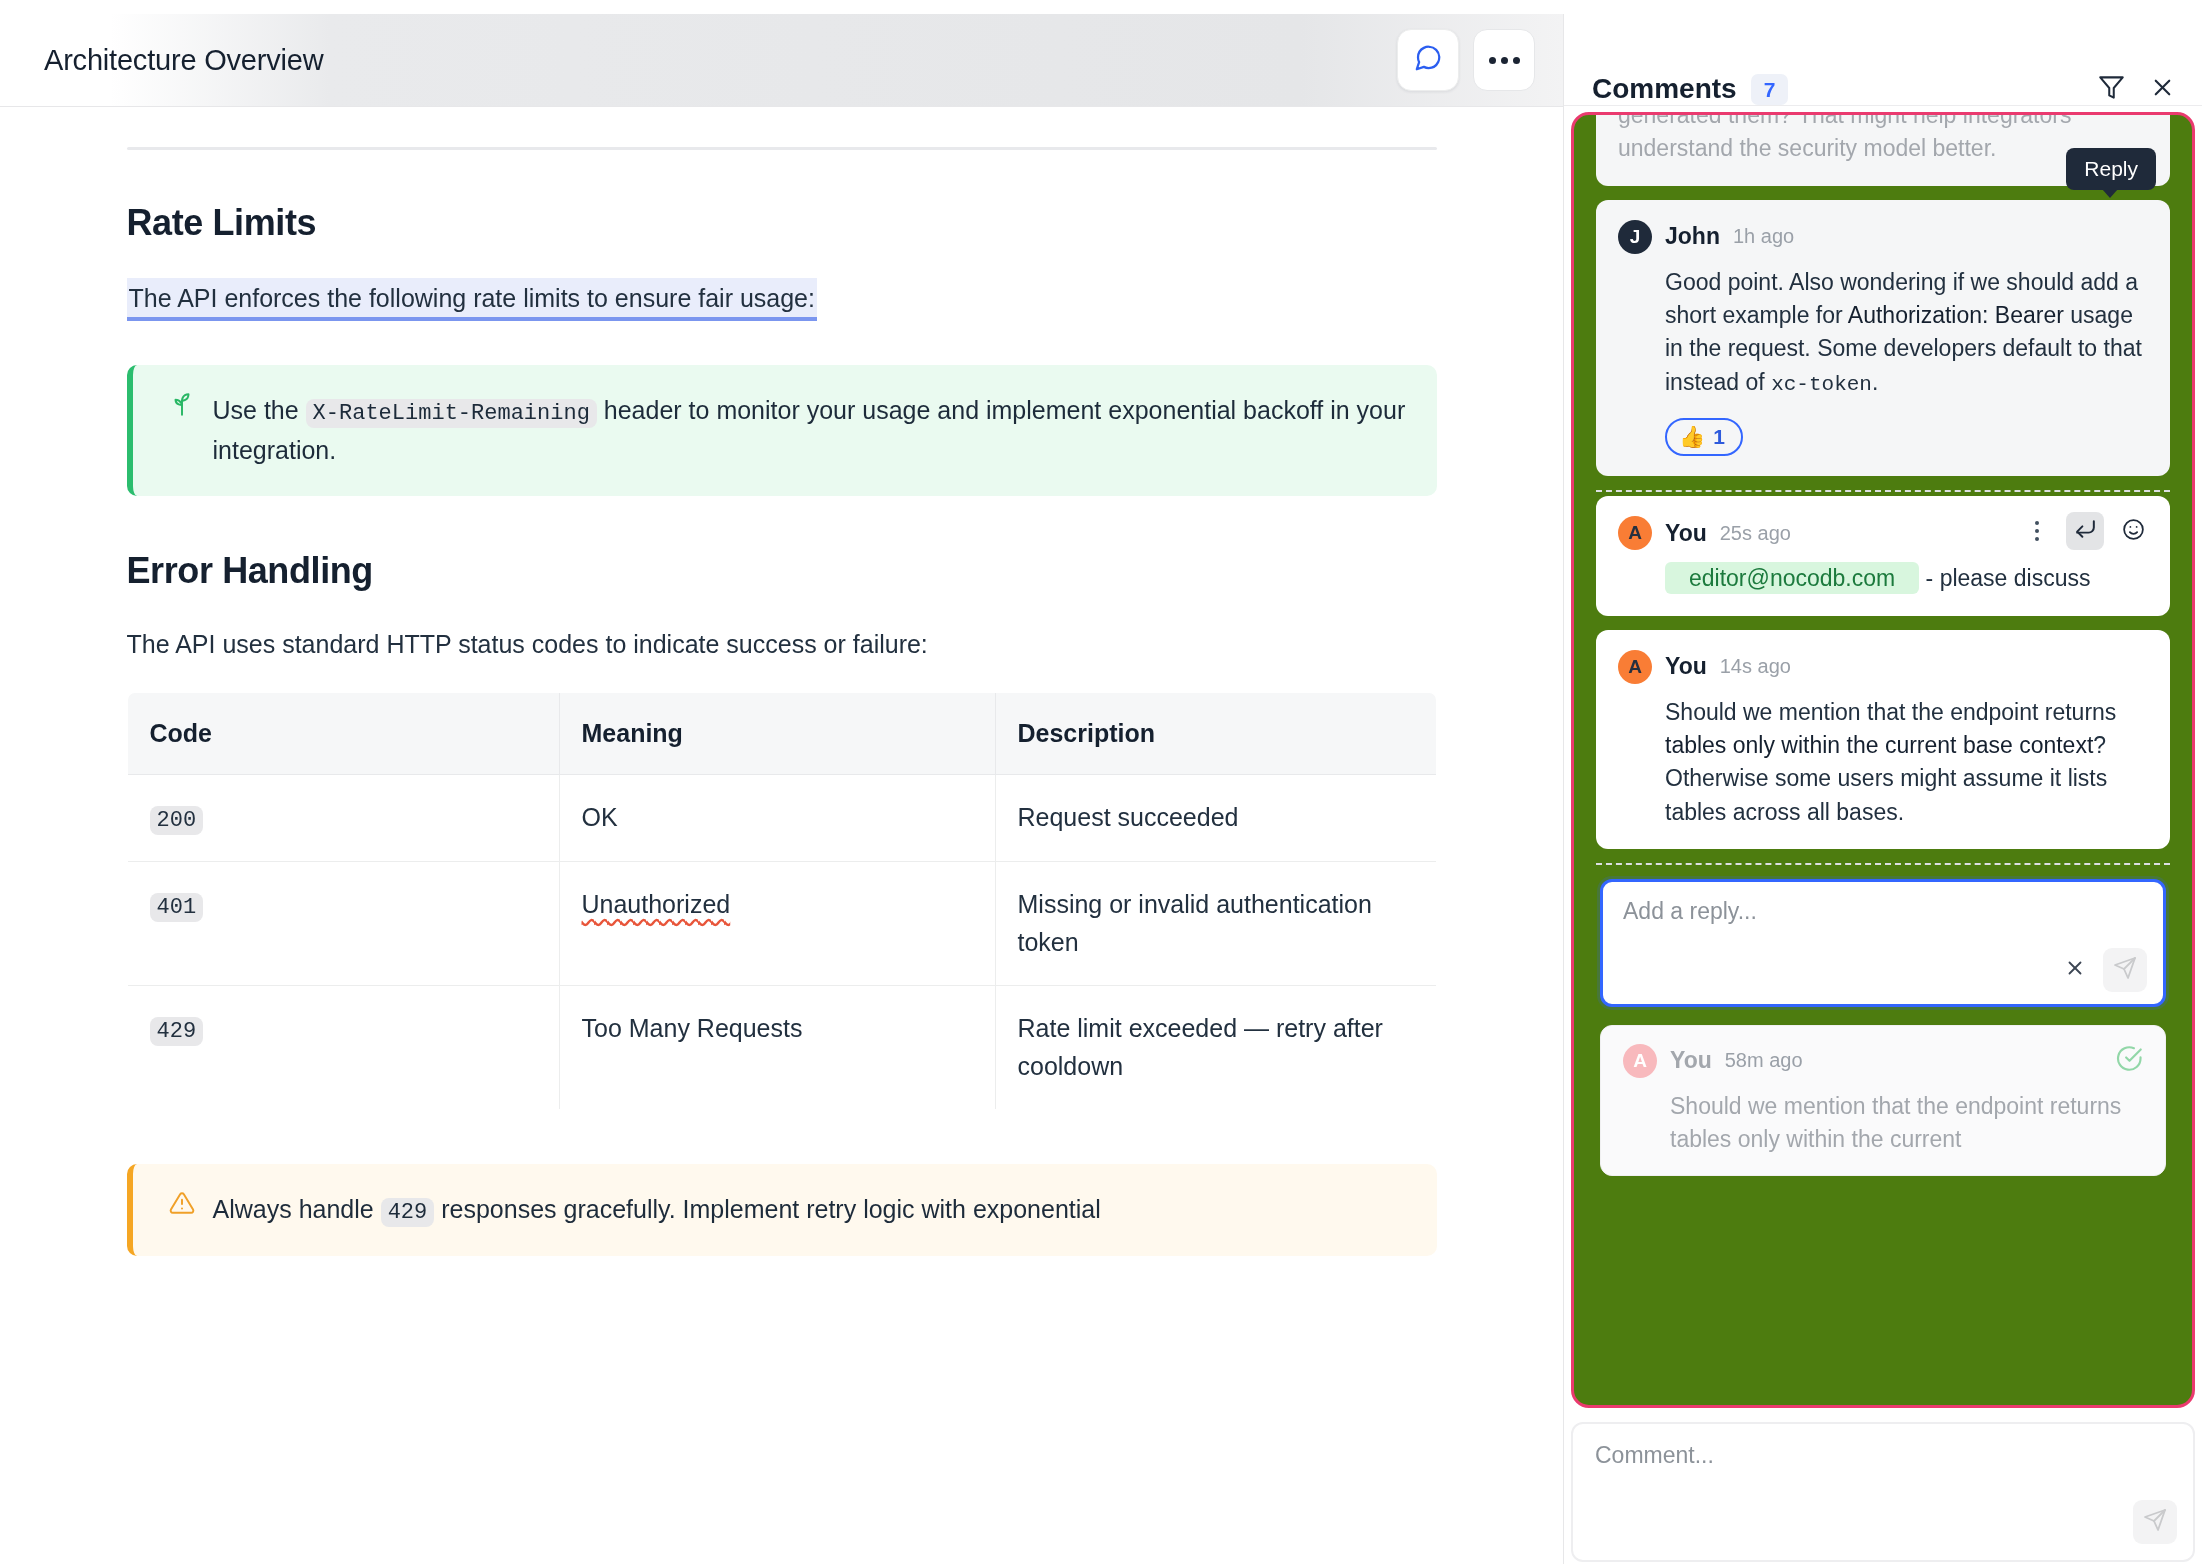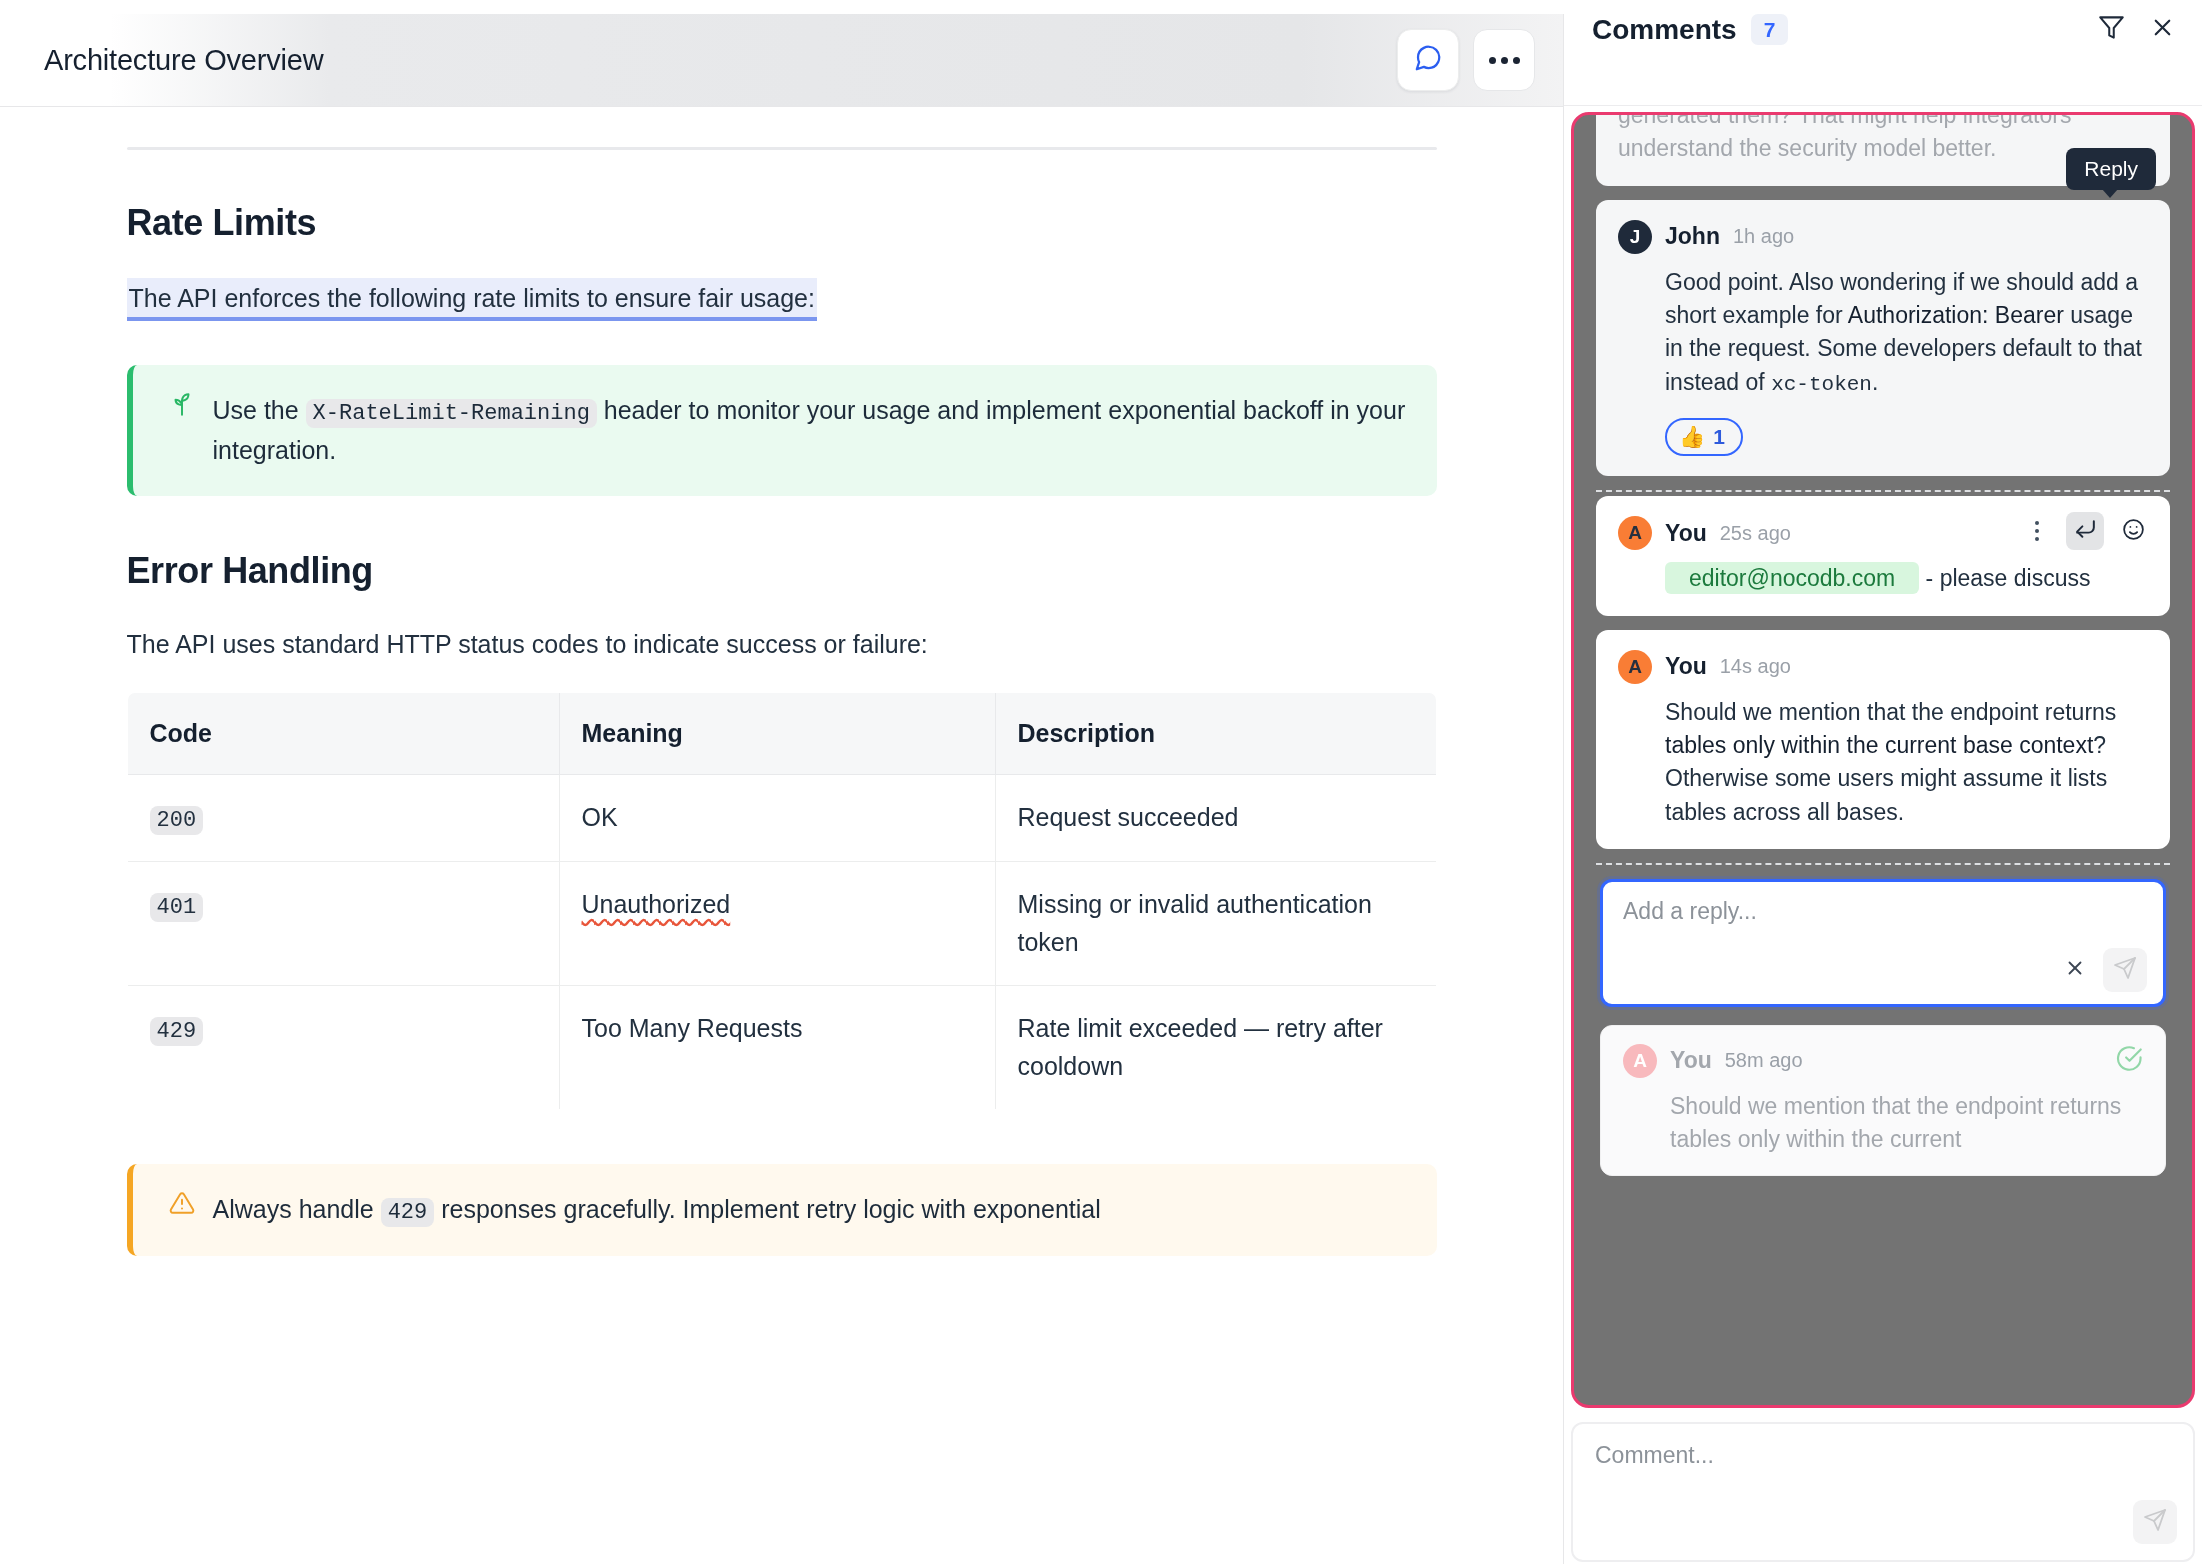--- a/index.html
+++ b/index.html
@@ -187,21 +187,21 @@
     border-left: 1px solid #e7e7e9;
     display: flex;
     flex-direction: column;
     position: relative;
   }
   .comments-header {
     height: 92px;
     flex: 0 0 92px;
     border-bottom: 1px solid #ececee;
     display: flex;
-    align-items: flex-start;
+    align-items: flex-end;
     padding: 0 26px 0 28px;
     gap: 14px;
   }
   .comments-title {
     font-size: 28px;
     font-weight: 700;
     color: #15202f;
   }
   .count-badge {
     background: #eef1f8;
@@ -220,21 +220,21 @@
     flex: 1 1 auto;
     overflow: hidden;
     padding: 0;
   }
   .active-thread {
     position: absolute;
     left: 7px; right: 7px; top: 6px;
     height: 1296px;
     border: 3px solid #ea3a6f;
     border-radius: 18px;
-    background: #737373;
+    background: #4d7c0f;
     overflow: hidden;
   }
   .thread-scroll {
     position: absolute;
     inset: 0;
     padding: 22px 22px 0 22px;
     overflow: hidden;
   }
   .cmt {
     border-radius: 12px;

